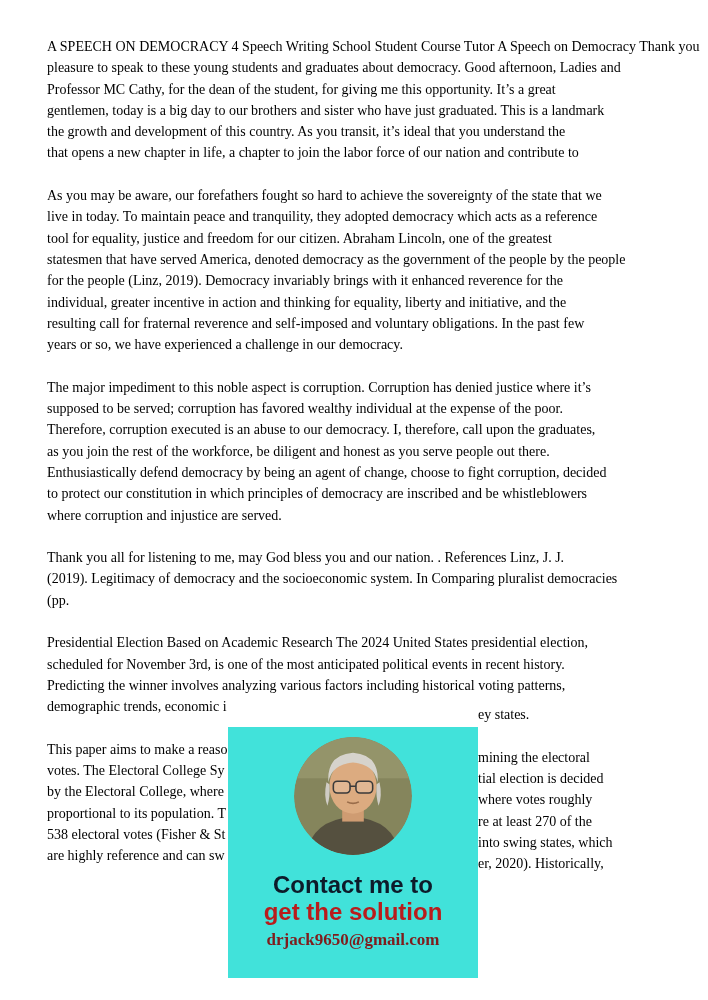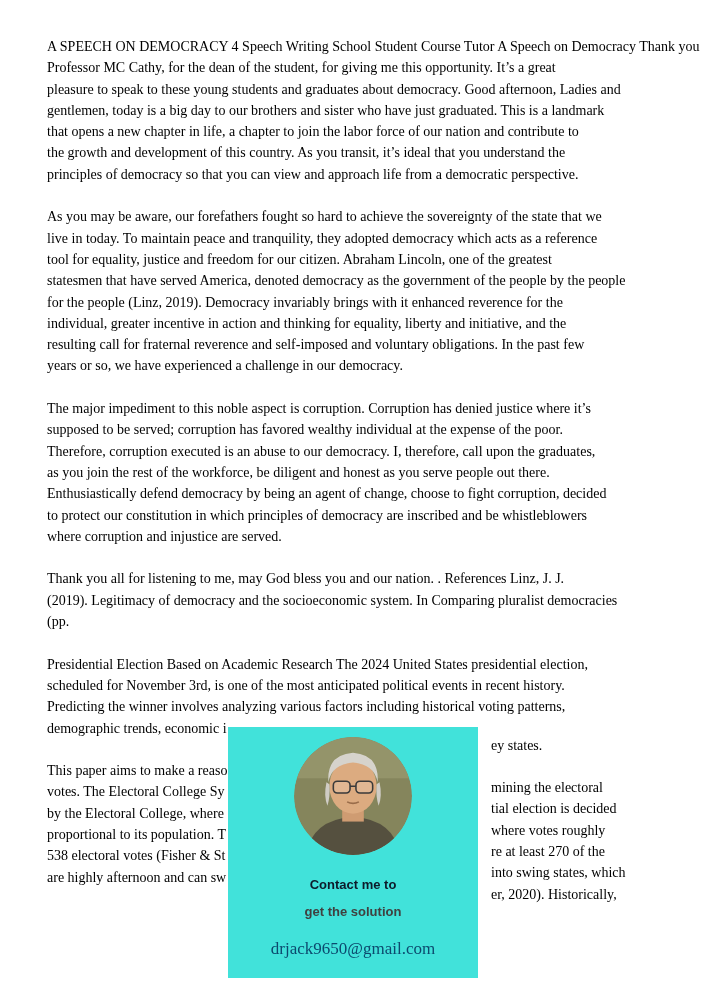--- a/index.html
+++ b/index.html
@@ -22,71 +22,69 @@
   }
   .paragraph { margin-bottom: 21.3px; }
   .line {
     position: relative;
     height: 21.3px;
     line-height: 21.3px;
     white-space: pre;
   }
   .right-frag {
     position: absolute;
-    left: 431px; top: 17px;
+    left: 431px; top: 8px;
     white-space: pre;
-    margin-left: 13px;
   }
   .contact-card {
     position: absolute;
     left: 228px; top: 727px;
     width: 250px; height: 251px;
     text-align: center;
     z-index: 10;
   }
   .avatar-wrap {
     width: 118px; height: 118px;
     margin: 10px auto 0 auto;
     border-radius: 50%;
     overflow: hidden;
     display: block;
   }
   .avatar-wrap svg { display: block; width: 118px; height: 118px; }
   .contact-block { margin-top: 16px; }
   .contact-line {
     font-family: "Liberation Sans", sans-serif;
     font-weight: bold;
-    font-size: 13px;
+    font-size: 24px;
     line-height: 27px;
     color: #0d1b2a;
   }
   .contact-email {
     font-family: "Liberation Serif", serif;
-    font-weight: normal;
+    font-weight: bold;
     font-size: 17px;
     line-height: 24px;
-    margin-top: 12px;
-    color: #0c4a6e;
+    margin-top: 3px;
+    color: #7f1d1d;
   }
 </style>
 </head>
 <body>
 
 <div class="page" style="background: rgb(255, 255, 255);">
 
   <div class="content">
 
   <div class="paragraph">
         <div class="line">A SPEECH ON DEMOCRACY 4 Speech Writing School Student Course Tutor A Speech on Democracy Thank you</div>
+        <div class="line">pleasure to speak to these young students and graduates about democracy. Good afternoon, Ladies and</div>
         <div class="line">Professor MC Cathy, for the dean of the student, for giving me this opportunity. It’s a great</div>
-        <div class="line">pleasure to speak to these young students and graduates about democracy. Good afternoon, Ladies and</div>
         <div class="line">gentlemen, today is a big day to our brothers and sister who have just graduated. This is a landmark</div>
+        <div class="line">the growth and development of this country. As you transit, it’s ideal that you understand the</div>
         <div class="line">that opens a new chapter in life, a chapter to join the labor force of our nation and contribute to</div>
-        <div class="line">the growth and development of this country. As you transit, it’s ideal that you understand the</div>
-        <div class="line">principles of democracy so that you can view and approach life from a democratic perspective.</div>
       </div>
       <div class="paragraph">
         <div class="line">As you may be aware, our forefathers fought so hard to achieve the sovereignty of the state that we</div>
         <div class="line">live in today. To maintain peace and tranquility, they adopted democracy which acts as a reference</div>
         <div class="line">tool for equality, justice and freedom for our citizen. Abraham Lincoln, one of the greatest</div>
         <div class="line">statesmen that have served America, denoted democracy as the government of the people by the people</div>
         <div class="line">for the people (Linz, 2019). Democracy invariably brings with it enhanced reverence for the</div>
         <div class="line">individual, greater incentive in action and thinking for equality, liberty and initiative, and the</div>
         <div class="line">resulting call for fraternal reverence and self-imposed and voluntary obligations. In the past few</div>
         <div class="line">years or so, we have experienced a challenge in our democracy.</div>
@@ -110,21 +108,21 @@
         <div class="line">scheduled for November 3rd, is one of the most anticipated political events in recent history.</div>
         <div class="line">Predicting the winner involves analyzing various factors including historical voting patterns,</div>
         <div class="line"><span>demographic trends, economic i</span><span class="right-frag">ey states.</span></div>
       </div>
       <div class="paragraph">
         <div class="line"><span>This paper aims to make a reaso</span><span class="right-frag">mining the electoral</span></div>
         <div class="line"><span>votes. The Electoral College Sy</span><span class="right-frag">tial election is decided</span></div>
         <div class="line"><span>by the Electoral College, where</span><span class="right-frag">where votes roughly</span></div>
         <div class="line"><span>proportional to its population. T</span><span class="right-frag">re at least 270 of the</span></div>
         <div class="line"><span>538 electoral votes (Fisher &amp; St</span><span class="right-frag">into swing states, which</span></div>
-        <div class="line"><span>are highly afternoon and can sw</span><span class="right-frag">er, 2020). Historically,</span></div>
+        <div class="line"><span>are highly reference and can sw</span><span class="right-frag">er, 2020). Historically,</span></div>
       </div>
     </div>
 
   <div class="contact-card" style="background: rgb(65, 226, 218);">
     <span class="avatar-wrap">
       <svg viewBox="0 0 120 120">
         <defs>
             <clipPath id="avclip">
               <circle cx="60" cy="60" r="60"></circle>
             </clipPath>
@@ -140,18 +138,18 @@
           <path d="M87 46 Q90 60 86 70 Q83 60 84 48 Z" fill="#cfccc5"></path>
           <rect x="40" y="45" width="17" height="12" rx="4" fill="rgba(255,255,255,0.15)" stroke="#3a3a3a" stroke-width="1.6"></rect>
           <rect x="63" y="45" width="17" height="12" rx="4" fill="rgba(255,255,255,0.15)" stroke="#3a3a3a" stroke-width="1.6"></rect>
           <line x1="57" y1="50" x2="63" y2="50" stroke="#3a3a3a" stroke-width="1.6"></line>
           <path d="M54 66 Q60 69 66 66" stroke="#9a6d4a" stroke-width="1.6" fill="none"></path>
         </g>
       </svg>
     </span>
     <div class="contact-block">
       <div class="contact-line" style="color: rgb(13, 27, 42);">Contact me to</div>
-      <div class="contact-line" style="color: #404040;">get the solution</div>
+      <div class="contact-line" style="color: #b91c1c;">get the solution</div>
       <div class="contact-email">drjack9650@gmail.com</div>
     </div>
   </div>
 
 </div>
 
 </body></html>

